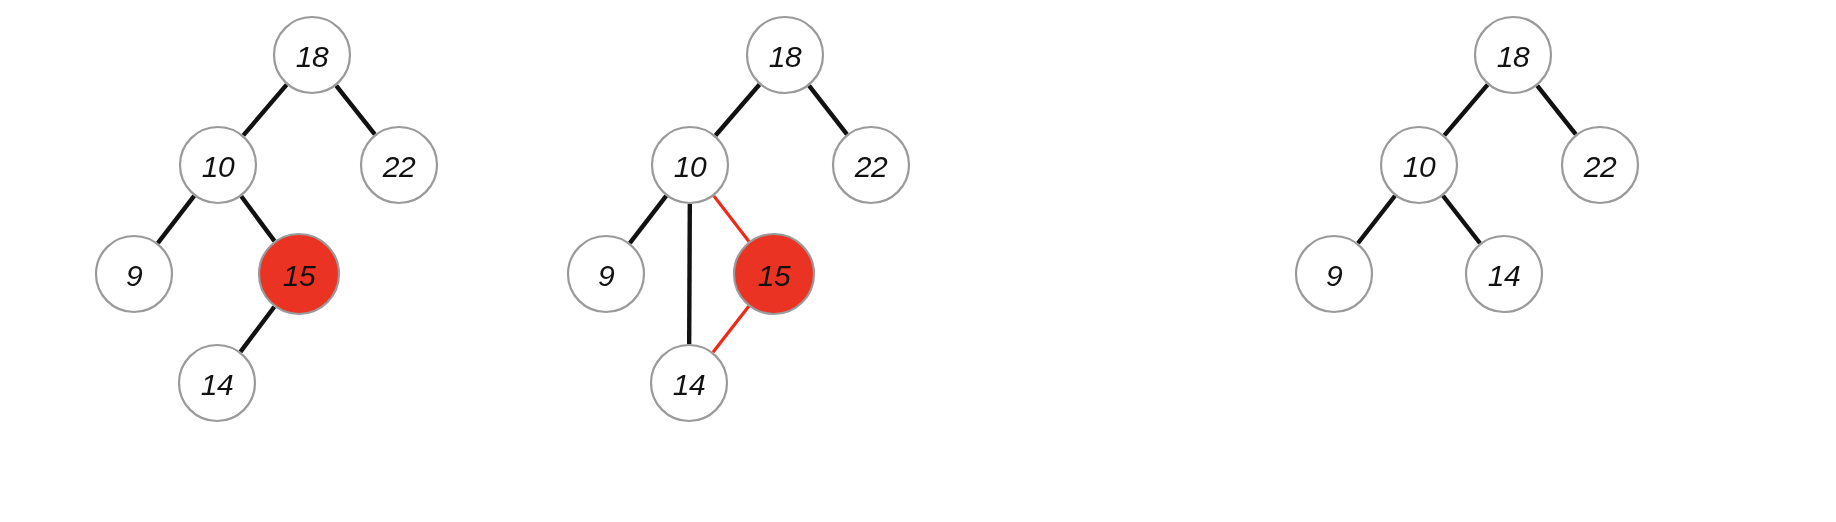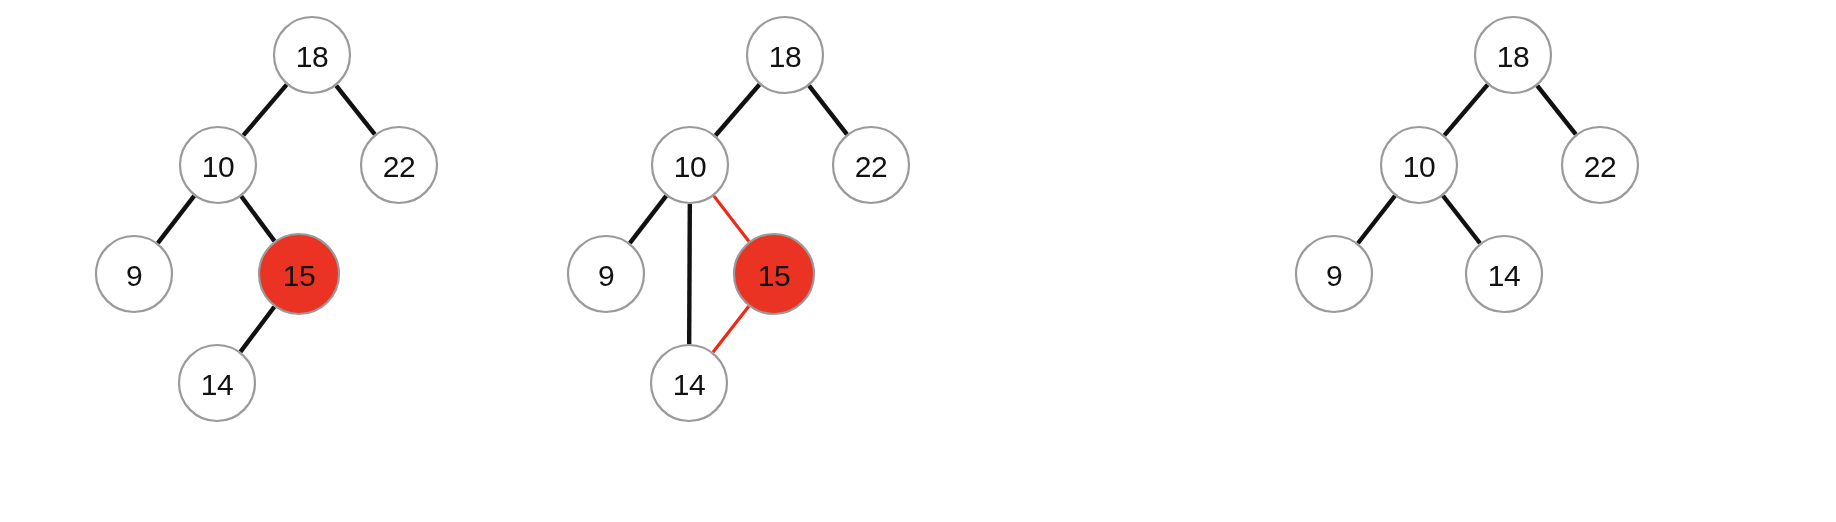--- a/index.html
+++ b/index.html
@@ -12,20 +12,21 @@
     width: 1836px;
     height: 522px;
     font-family: "Liberation Sans", sans-serif;
     overflow: hidden;
   }
   #figure-root {
     position: relative;
     width: 1836px;
     height: 522px;
     background: #ffffff;
+    font-style: italic;
   }
   .panel-svg {
     display: block;
   }
   .node-circle-plain {
     fill: #ffffff;
     stroke: #9a9a9a;
     stroke-width: 2.2;
   }
   .node-circle-highlight {

